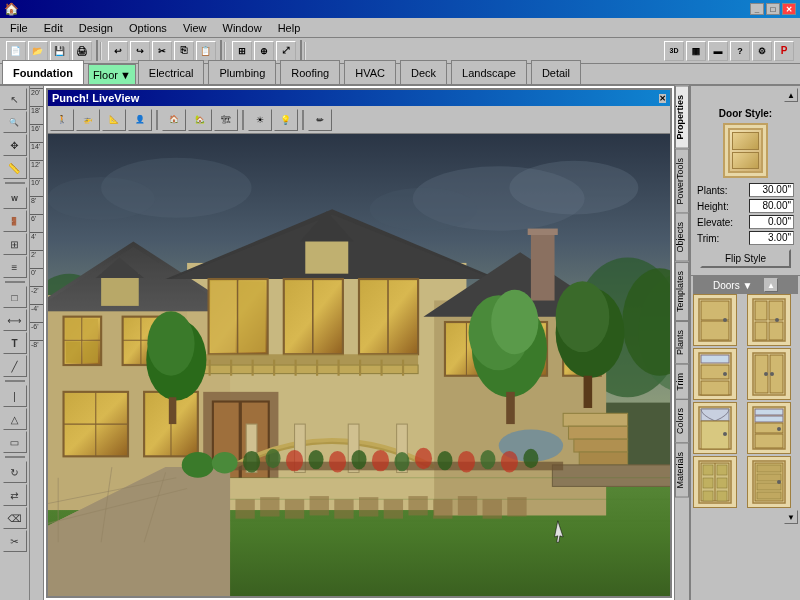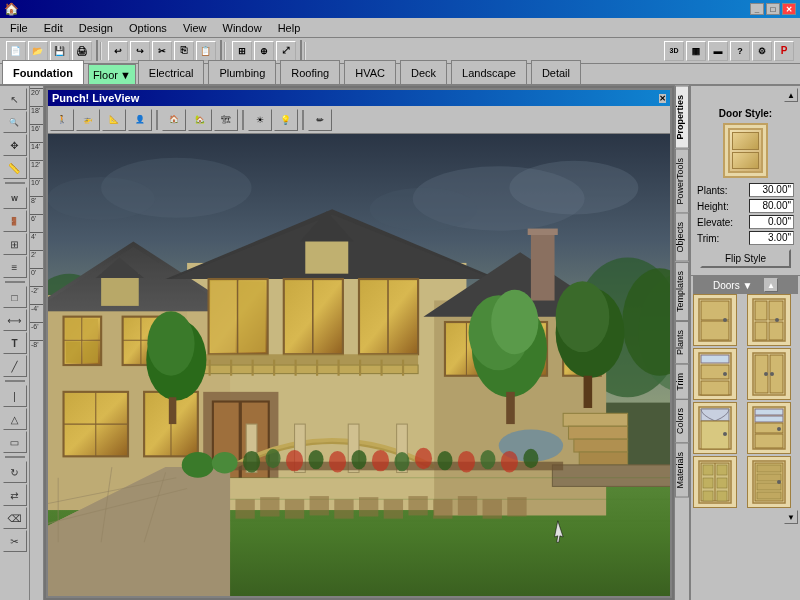--- a/index.html
+++ b/index.html
@@ -104,21 +104,21 @@
       display: flex; align-items: center; justify-content: center;
       font-size: 10px; cursor: pointer; color: #333;
     }
     .lt-separator { width: 20px; height: 2px; background: #808080; margin: 2px 0; }
 
     
     #canvas-area {
       flex: 1;
       display: flex;
       flex-direction: column;
-      background: #737373;
+      background: #ffffff;
     }
 
     
     #liveview-window {
       flex: 1;
       display: flex;
       flex-direction: column;
       border: 2px solid #808080;
       margin: 2px;
     }

